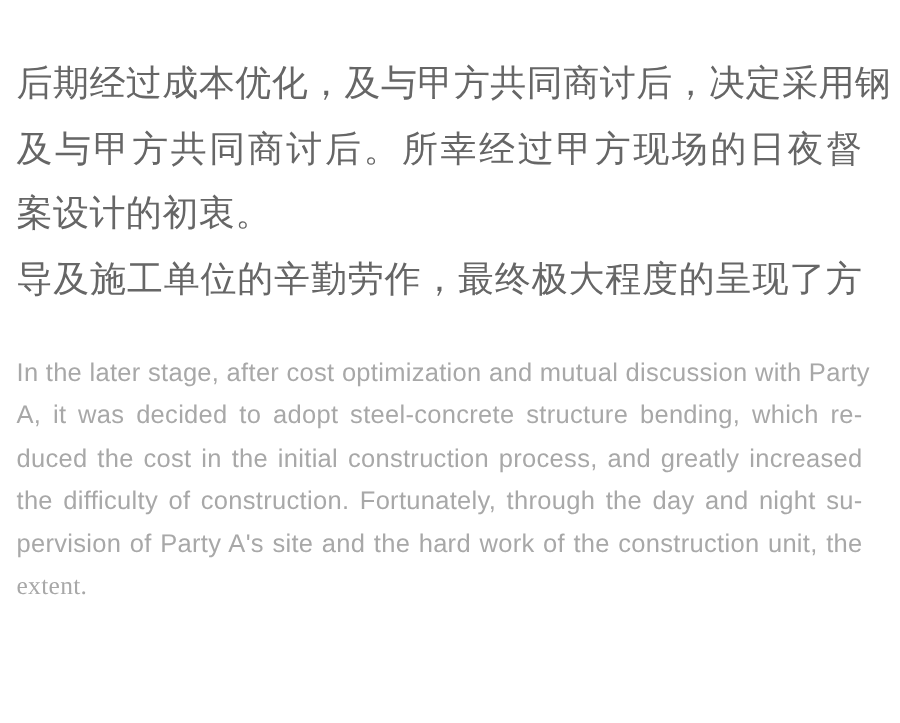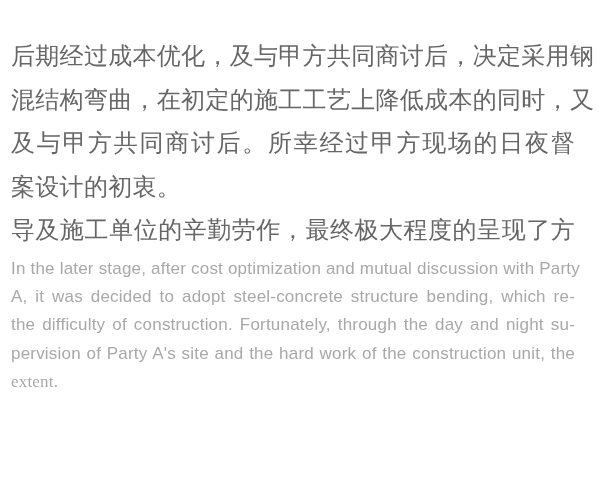--- a/index.html
+++ b/index.html
@@ -28,21 +28,21 @@
     color: var(--zh-color, #666666);
     text-align: justify;
     text-align-last: justify;
     white-space: nowrap;
     letter-spacing: 0.3px;
   }
   .zh-line.last {
     text-align-last: left;
   }
   .en-paragraph {
-    margin: 3px 0 0 0;
+    margin: 27px 0 0 0;
   }
   .en-line {
     font-size: 17px;
     line-height: 28.4px;
     font-weight: 300;
     color: var(--en-color, #a8a8a8);
     text-align: justify;
     text-align-last: justify;
     white-space: nowrap;
     letter-spacing: 0.2px;
@@ -52,27 +52,27 @@
     font-family: Liberation Serif, serif;
   }
 </style>
 </head>
 <body>
 
 <div class="content">
 
   <div class="zh-paragraph">
     <div class="zh-line">后期经过成本优化，及与甲方共同商讨后，决定采用钢</div>
-    <div class="zh-line">混结构弯曲，在初定的施工工艺上降低成本的同时，又</div>
     <div class="zh-line">及与甲方共同商讨后。所幸经过甲方现场的日夜督</div>
     <div class="zh-line last">案设计的初衷。</div>
     <div class="zh-line">导及施工单位的辛勤劳作，最终极大程度的呈现了方</div>
   </div>
 
   <div class="en-paragraph">
     <div class="en-line">In the later stage, after cost optimization and mutual discussion with Party</div>
     <div class="en-line">A, it was decided to adopt steel-concrete structure bending, which re-</div>
+    <div class="en-line">duced the cost in the initial construction process, and greatly increased</div>
     <div class="en-line">the difficulty of construction. Fortunately, through the day and night su-</div>
     <div class="en-line">pervision of Party A's site and the hard work of the construction unit, the</div>
     <div class="en-line last">extent.</div>
   </div>
 
 </div>
 
 </body></html>

